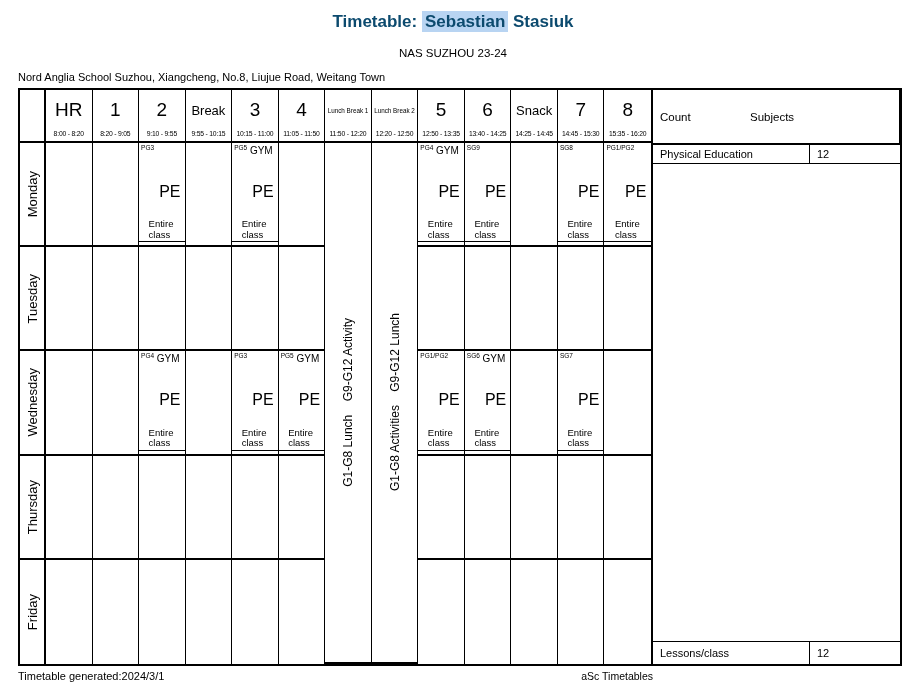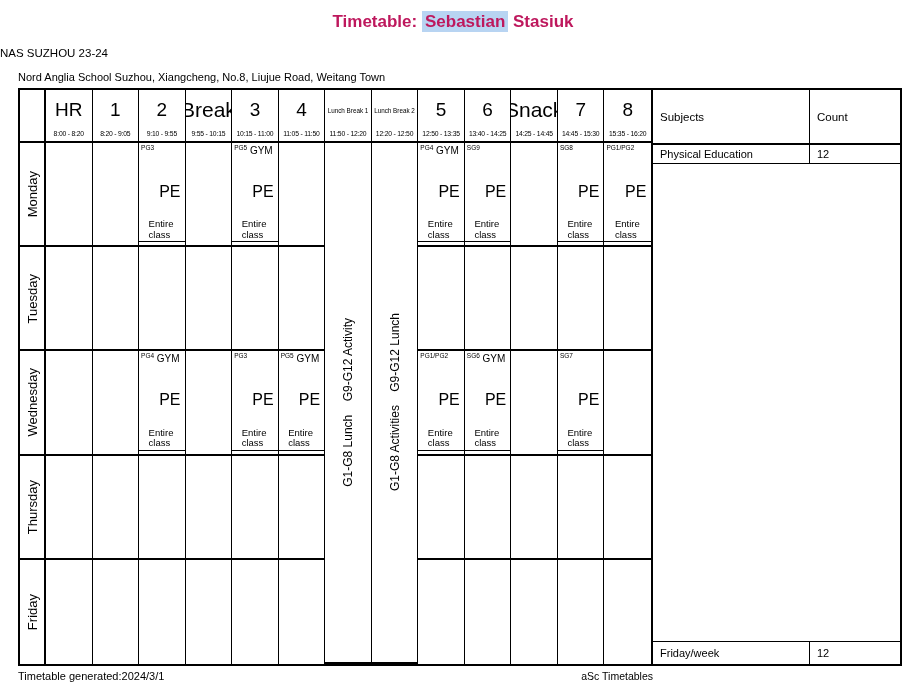--- a/index.html
+++ b/index.html
@@ -4,37 +4,37 @@
 <style>
   html,body{margin:0;padding:0;}
   body{
     width:906px;height:693px;position:relative;background:#ffffff;
     font-family:"Liberation Sans",sans-serif;color:#000;overflow:hidden;
   }
   
   .title{position:absolute;top:12px;left:0;width:100%;text-align:center;
          font-size:17px;font-weight:bold;color:#10104a;}
   .title .hl{padding:1px 3px;}
-  .subtitle{position:absolute;top:47px;left:0;width:100%;text-align:left;font-size:11.5px;}
+  .subtitle{position:absolute;top:47px;left:0;width:100%;text-align:center;font-size:11.5px;}
   .address{position:absolute;left:18px;top:71px;font-size:11px;}
 
   
   .tgrid{position:absolute;left:18px;top:88px;width:635px;height:578px;
          border:2px solid #000;box-sizing:border-box;background:#fff;
          display:grid;grid-template-columns:26px repeat(13,1fr);
          grid-template-rows:53px repeat(5,1fr);}
   .tgrid > div{box-sizing:border-box;position:relative;
                border-right:1px solid #000;border-bottom:2px solid #000;}
   .tgrid .daycol{border-right-width:2px;}
   .tgrid .lastcol{border-right:none;}
   .tgrid .lastrow{border-bottom:none;}
   .hcell{display:flex;flex-direction:column;overflow:hidden;}
   .plabel{flex:1;display:flex;align-items:center;justify-content:center;white-space:nowrap;}
   .plabel.lg{font-size:19px;}
-  .plabel.md{font-size:21px;}
+  .plabel.md{font-size:13px;}
   .plabel.sm{font-size:6.3px;}
   .ptime{font-size:6.8px;letter-spacing:-0.2px;text-align:center;
          padding-bottom:4px;white-space:nowrap;}
   .dlabel{display:flex;align-items:center;justify-content:center;}
   .vtext{writing-mode:vertical-rl;transform:rotate(180deg);white-space:pre;}
   .dayname{font-size:13px;}
   .mcell{border-bottom:none;display:flex;align-items:center;justify-content:center;}
   .ltext{font-size:12px;}
   
   .card{position:absolute;left:0;right:0;top:0;bottom:3px;
@@ -58,21 +58,21 @@
   .rp-c1{width:157px;border-right:1px solid #000;}
   .rp-c2{flex:1;}
 
   
   .footer-left{position:absolute;left:18px;top:670px;font-size:11px;}
   .footer-right{position:absolute;right:253px;top:670px;font-size:10.5px;}
 </style>
 </head>
 <body>
 
-<div class="title" style="color: #be185d;"><span>Timetable:</span> <span class="hl" style="background: rgb(184, 212, 242);">Sebastian</span> <span>Stasiuk</span></div>
+<div class="title" style="color: #0c4a6e;"><span>Timetable:</span> <span class="hl" style="background: rgb(184, 212, 242);">Sebastian</span> <span>Stasiuk</span></div>
 
 <div class="subtitle">NAS SUZHOU 23-24</div>
 
 <div class="address">Nord Anglia School Suzhou, Xiangcheng, No.8, Liujue Road, Weitang Town</div>
 
 <div class="tgrid" id="tgrid">
     <div class="hcell daycol"></div>
     <div class="hcell">
       <div class="plabel lg">HR</div>
       <div class="ptime">8:00 - 8:20</div>
@@ -275,30 +275,30 @@
     <div class="cell lastrow" style="grid-area: 6 / 7;"></div>
     <div class="cell lastrow" style="grid-area: 6 / 10;"></div>
     <div class="cell lastrow" style="grid-area: 6 / 11;"></div>
     <div class="cell lastrow" style="grid-area: 6 / 12;"></div>
     <div class="cell lastrow" style="grid-area: 6 / 13;"></div>
     <div class="cell lastrow lastcol" style="grid-area: 6 / 14;"></div>
   </div>
 
 <div class="rpanel">
   <div class="rp-header">
+    <div class="rp-cell rp-c2">Count</div>
     <div class="rp-cell rp-c1">Subjects</div>
-    <div class="rp-cell rp-c2">Count</div>
   </div>
   <div id="rp-rows">
       <div class="rp-row">
         <div class="rp-cell rp-c1">Physical Education</div>
         <div class="rp-cell rp-c2">12</div>
       </div>
     </div>
   <div class="rp-spacer"></div>
   <div class="rp-total">
-    <div class="rp-cell rp-c1">Friday/week</div>
+    <div class="rp-cell rp-c1">Lessons/class</div>
     <div class="rp-cell rp-c2">12</div>
   </div>
 </div>
 
 <div class="footer-left">Timetable generated:2024/3/1</div>
 <div class="footer-right">aSc Timetables</div>
 
 </body></html>

